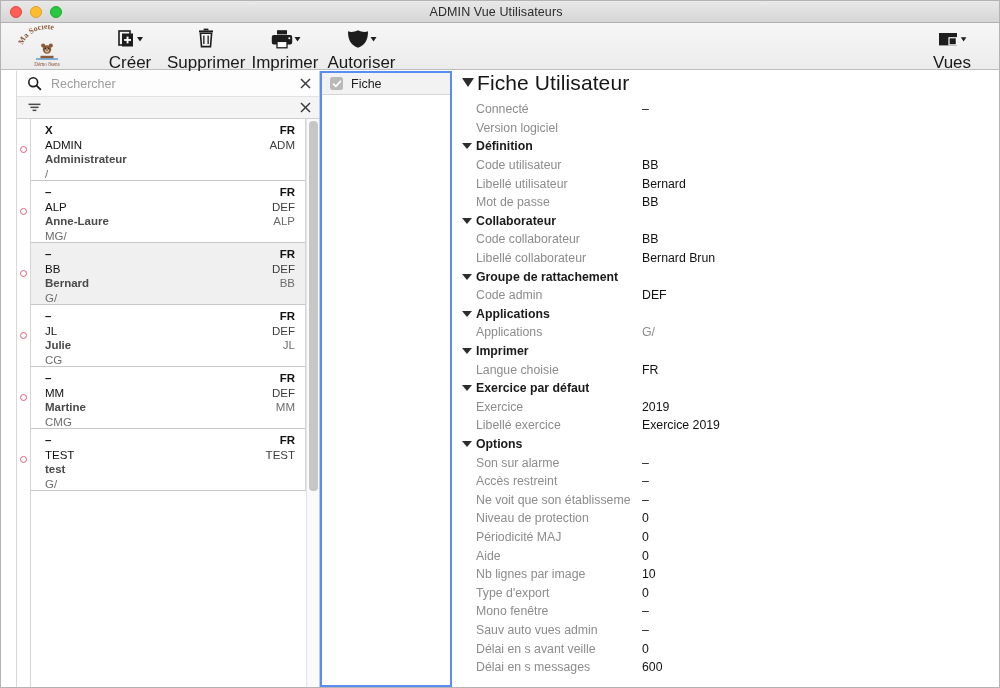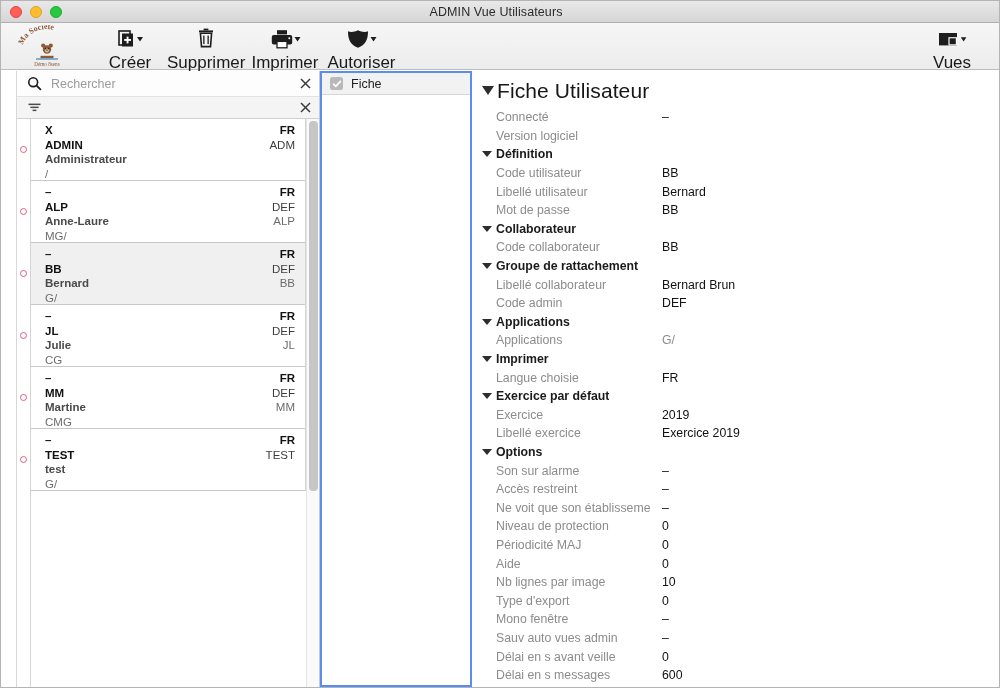--- a/index.html
+++ b/index.html
@@ -151,41 +151,41 @@
   .row .left-col {
     position: absolute; left: 14px; top: 4px;
     line-height: 14.6px;
   }
   .row .right-col {
     position: absolute; right: 10px; top: 4px;
     text-align: right;
     line-height: 14.6px;
   }
   .l1 { font-size: 11.5px; font-weight: bold; color: #111; }
-  .l2 { font-size: 11.5px; font-weight: bold; color: #111; }
+  .l2 { font-size: 11.5px; font-weight: normal; color: #111; }
   .l3 { font-size: 11.5px; font-weight: bold; color: #4a4a4a; }
   .l4 { font-size: 11.5px; color: #6c6c6c; }
   .r1 { font-size: 11.5px; font-weight: bold; color: #111; }
   .r2 { font-size: 11.5px; color: #3c3c3c; }
   .r3 { font-size: 11.5px; color: #6c6c6c; }
 
   .list-scrollbar {
     width: 13px;
     background: #fafafa;
     border-left: 1px solid #e4e4e4;
     position: relative;
   }
   .list-thumb {
     position: absolute; left: 2px; top: 0; width: 9px;
     background: #c6c6c6; border-radius: 4px;
   }
 
   
   .mid-panel {
-    width: 152px;
+    width: 132px;
     flex-shrink: 0;
     background: #ffffff;
     border: 2px solid #5b8df0;
     border-top-width: 2px;
     position: relative;
     display: flex; flex-direction: column;
   }
   .mid-tab {
     height: 22px;
     background: #f2f2f2;
@@ -205,21 +205,21 @@
   
   .detail-panel {
     flex: 1;
     background: #ffffff;
     position: relative;
     overflow: hidden;
     padding-left: 8px;
   }
   .detail-head {
     display: flex; align-items: baseline;
-    padding-top: 8px; padding-left: 2px;
+    padding-top: 0; padding-left: 2px;
   }
   .tri {
     display: inline-block;
     width: 0; height: 0;
     border-left: 5.5px solid #2d2d2d;
     border-top: 4.5px solid transparent;
     border-bottom: 4.5px solid transparent;
   }
   .tri.down {
     border-left: 5px solid transparent;
@@ -542,33 +542,33 @@
             <span class="d-tri-cell">
               <span class="tri down"></span>
             </span>
             <span class="d-label">Collaborateur</span>
           </div>
           <div class="d-row">
             <span class="d-tri-cell"></span>
             <span class="d-label">Code collaborateur</span>
             <span class="d-value">BB</span>
           </div>
+          <div class="d-row">
+            <span class="d-tri-cell"></span>
+            <span class="d-label">Libellé collaborateur</span>
+            <span class="d-value">Bernard Brun</span>
+          </div>
           <div class="d-row group">
             <span class="d-tri-cell">
               <span class="tri down"></span>
             </span>
             <span class="d-label">Groupe de rattachement</span>
           </div>
           <div class="d-row">
             <span class="d-tri-cell"></span>
-            <span class="d-label">Libellé collaborateur</span>
-            <span class="d-value">Bernard Brun</span>
-          </div>
-          <div class="d-row">
-            <span class="d-tri-cell"></span>
             <span class="d-label">Code admin</span>
             <span class="d-value">DEF</span>
           </div>
           <div class="d-row group">
             <span class="d-tri-cell">
               <span class="tri down"></span>
             </span>
             <span class="d-label">Applications</span>
           </div>
           <div class="d-row">

